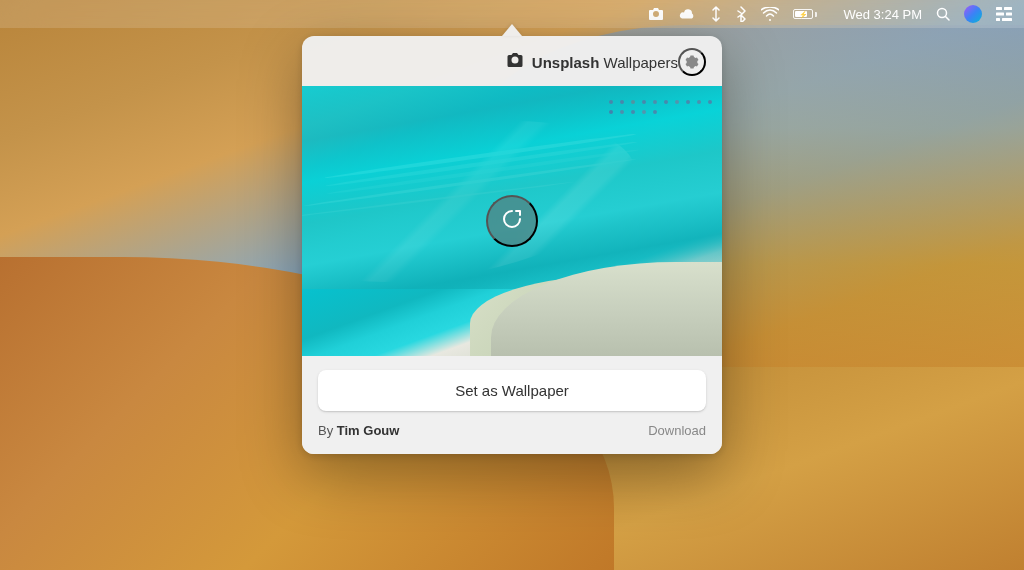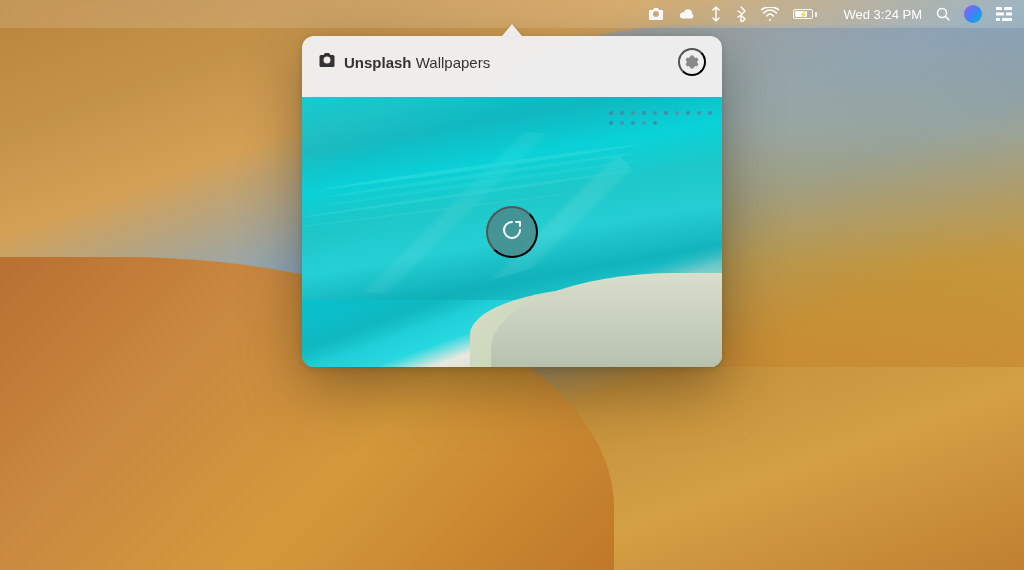--- a/index.html
+++ b/index.html
@@ -130,22 +130,22 @@
       border-radius: 12px;
       box-shadow: 0 20px 60px rgba(0,0,0,0.35), 0 2px 8px rgba(0,0,0,0.15);
       z-index: 150;
       overflow: hidden;
     }
 
     
     .panel-header {
       display: flex;
       align-items: center;
-      justify-content: space-between;
-      padding: 12px 16px 21px 16px;
+      justify-content: flex-end;
+      padding: 12px 16px 10px 16px;
     }
 
     .panel-title {
       display: flex;
       align-items: center;
       gap: 8px;
     }
 
     .panel-title-icon {
       font-size: 16px;
@@ -507,14 +507,25 @@
     <button class="reload-btn">
       <span class="reload-icon">
         <svg width="22" height="22" viewBox="0 0 22 22" fill="none">
           <path d="M11 3a8 8 0 108 8" stroke="white" stroke-width="2" stroke-linecap="round"></path>
           <path d="M19 7V3h-4" stroke="white" stroke-width="2" stroke-linecap="round" stroke-linejoin="round"></path>
         </svg>
       </span>
     </button>
   </div>
 
+  <div class="panel-bottom">
+
+    <button class="set-wallpaper-btn">Set as Wallpaper</button>
+
+    <div class="panel-footer">
+      <span class="photo-credit">
+        <span>By </span><strong>Tim Gouw</strong>
+      </span>
+      <button class="download-btn">Download</button>
+    </div>
+  </div>
 
 </div>
 
 </body></html>

